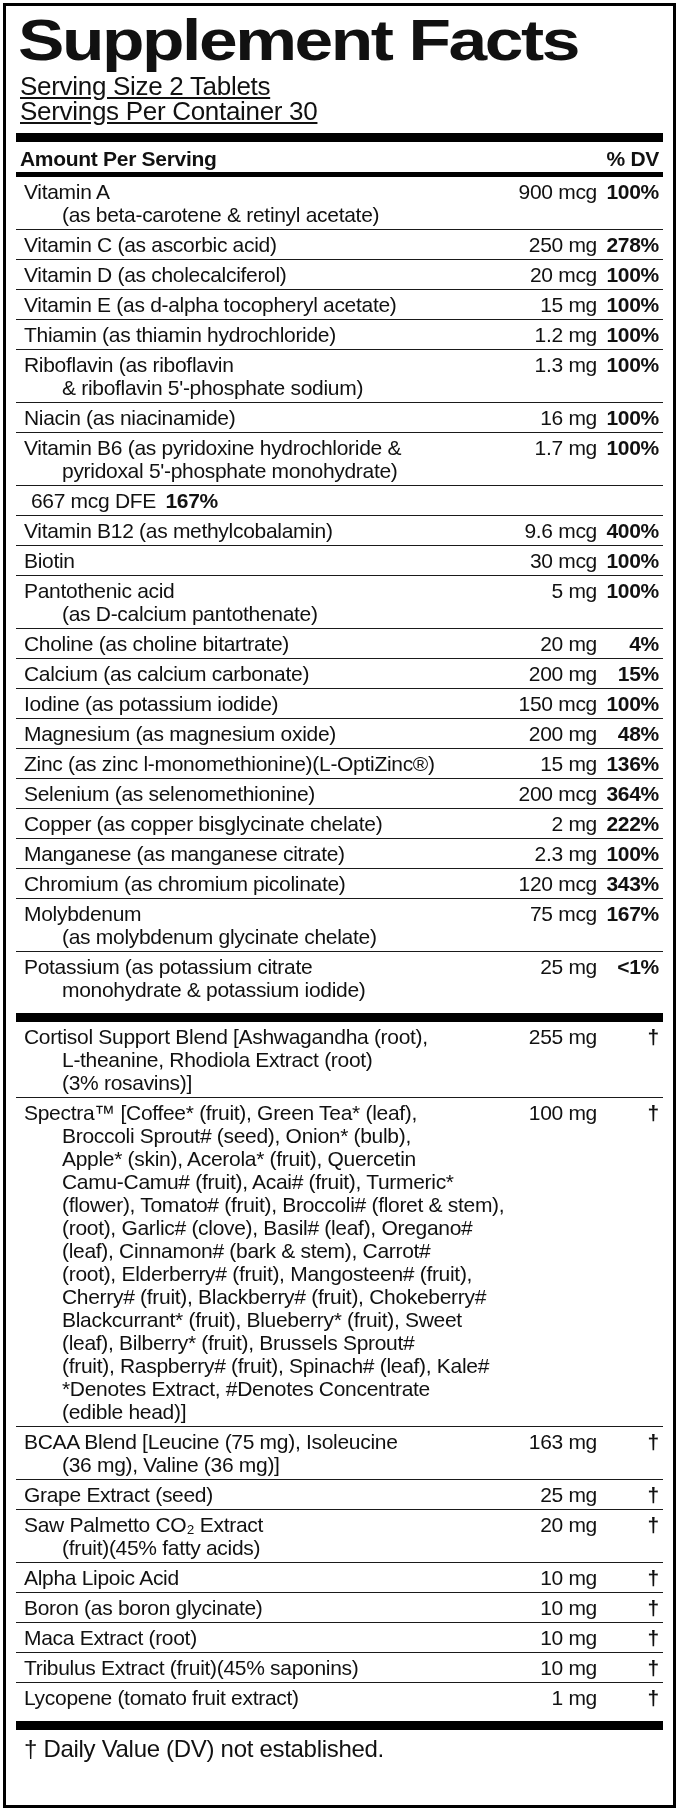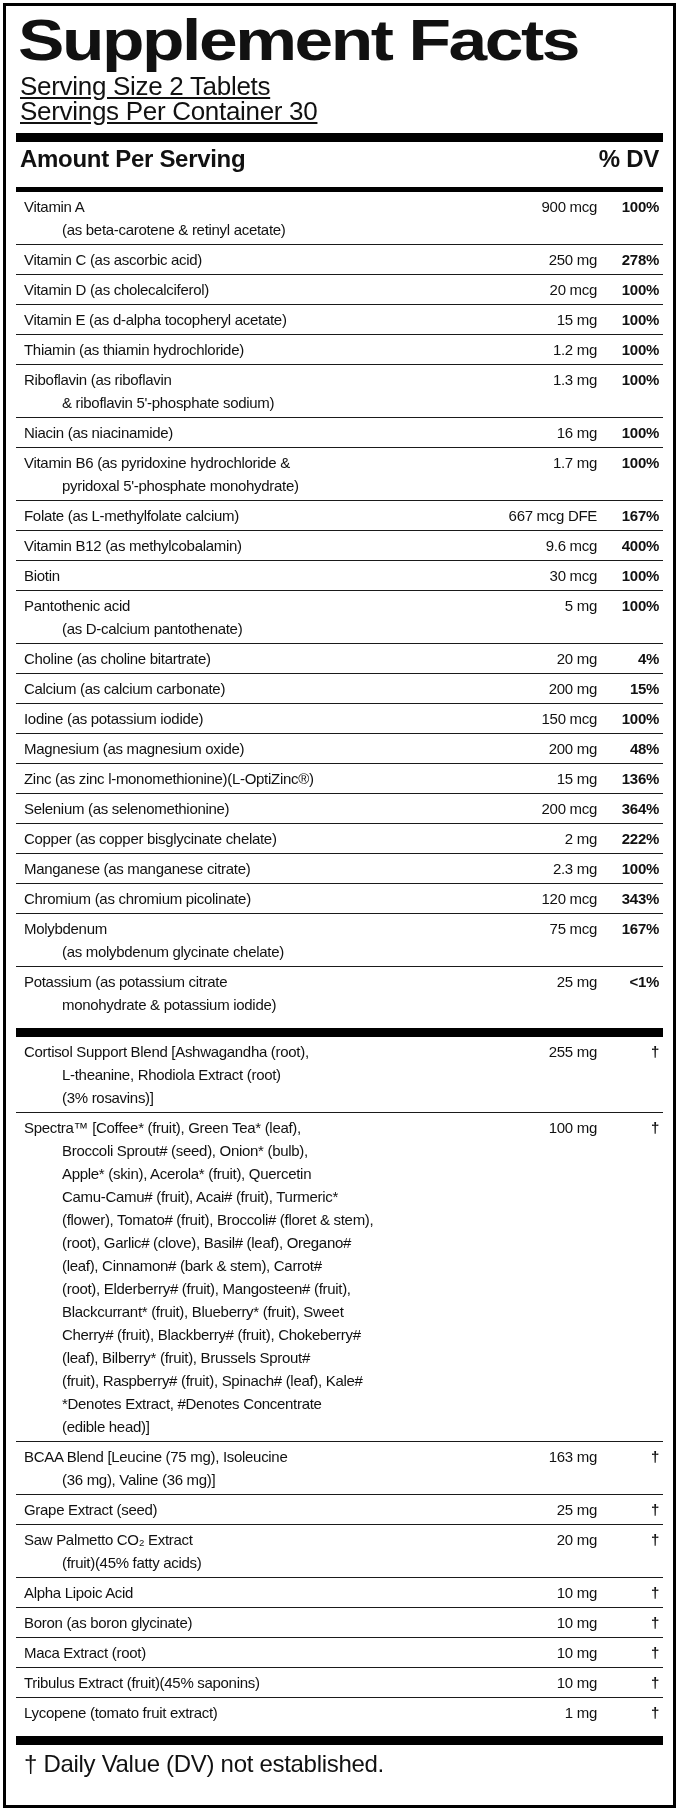--- a/index.html
+++ b/index.html
@@ -41,29 +41,29 @@
     background: #000;
     margin: 0;
   }
   .bar-thick { height: 9px; margin-top: 9px; }
   .bar-medium { height: 5px; }
   .col-header {
     display: flex;
     justify-content: space-between;
     align-items: baseline;
     font-weight: 700;
-    font-size: 24px;
+    font-size: 21px;
     line-height: 23px;
-    padding: 5px 4px 17px 4px;
+    padding: 5px 4px 2px 4px;
   }
   .rows { width: 100%; }
   .row {
     border-top: 1.5px solid #1a1a1a;
     padding: 2.5px 0 3.5px 0;
-    font-size: 15px;
+    font-size: 21px;
     line-height: 23px;
   }
   .rows .row:first-child { border-top: none; }
   .row-top { display: flex; align-items: flex-start; }
   .name {
     flex: 1;
     padding-left: 8px;
     white-space: nowrap;
   }
   .amount {
@@ -182,21 +182,20 @@
       <span class="amount">1.7 mg</span>
       <span class="dv">100%</span>
     </div>
     <div class="name-rest">
           <div class="cont-line">pyridoxal 5'-phosphate monohydrate)</div>
         </div>
   </div>
 
   <div class="row">
     <div class="row-top">
-      <span class="name">Folate (as L-methylfolate calcium)</span>
       <span class="amount">667 mcg DFE</span>
       <span class="dv">167%</span>
     </div>
     <div class="name-rest"></div>
   </div>
 
   <div class="row">
     <div class="row-top">
       <span class="name">Vitamin B12 (as methylcobalamin)</span>
       <span class="amount">9.6 mcg</span>
@@ -351,22 +350,22 @@
       <span class="dv">†</span>
     </div>
     <div class="name-rest">
           <div class="cont-line">Broccoli Sprout# (seed), Onion* (bulb),</div>
           <div class="cont-line">Apple* (skin), Acerola* (fruit), Quercetin</div>
           <div class="cont-line">Camu-Camu# (fruit), Acai# (fruit), Turmeric*</div>
           <div class="cont-line">(flower), Tomato# (fruit), Broccoli# (floret &amp; stem),</div>
           <div class="cont-line">(root), Garlic# (clove), Basil# (leaf), Oregano#</div>
           <div class="cont-line">(leaf), Cinnamon# (bark &amp; stem), Carrot#</div>
           <div class="cont-line">(root), Elderberry# (fruit), Mangosteen# (fruit),</div>
+          <div class="cont-line">Cherry# (fruit), Blackberry# (fruit), Chokeberry#</div>
           <div class="cont-line">Blackcurrant* (fruit), Blueberry* (fruit), Sweet</div>
-          <div class="cont-line">Cherry# (fruit), Blackberry# (fruit), Chokeberry#</div>
           <div class="cont-line">(leaf), Bilberry* (fruit), Brussels Sprout#</div>
           <div class="cont-line">(fruit), Raspberry# (fruit), Spinach# (leaf), Kale#</div>
           <div class="cont-line">*Denotes Extract, #Denotes Concentrate</div>
           <div class="cont-line">(edible head)]</div>
         </div>
   </div>
 
   <div class="row">
     <div class="row-top">
       <span class="name">BCAA Blend [Leucine (75 mg), Isoleucine</span>

